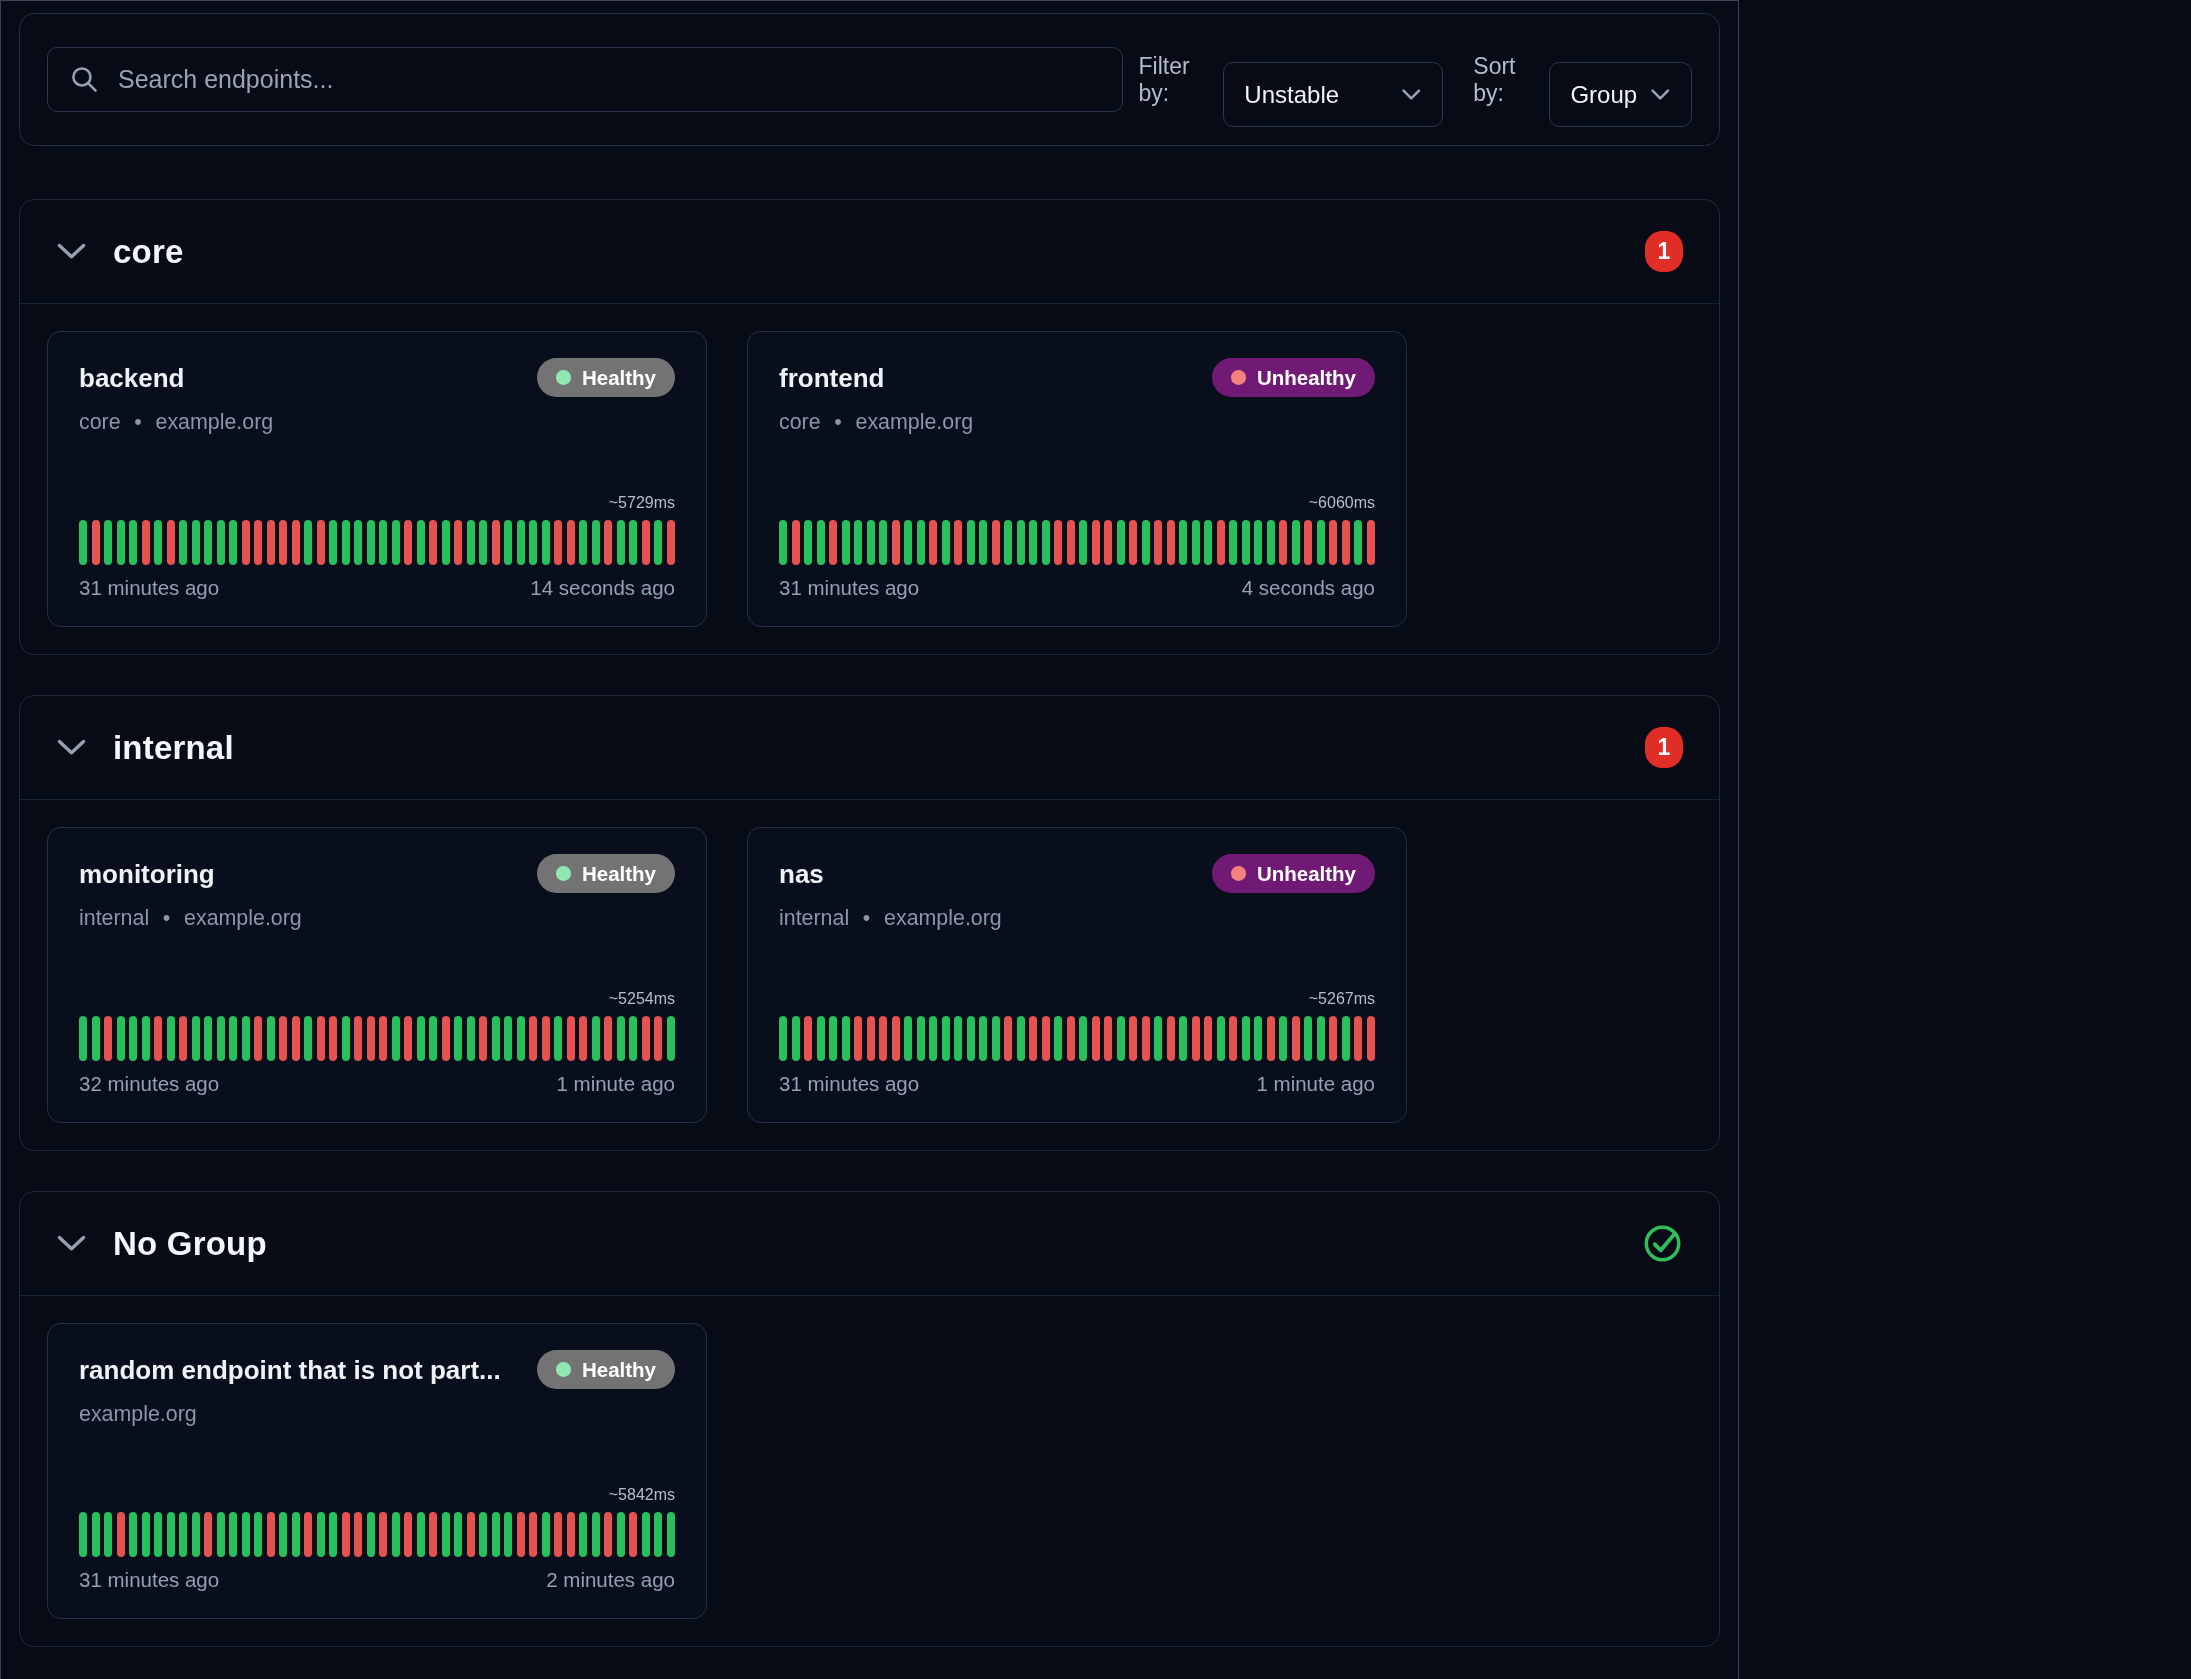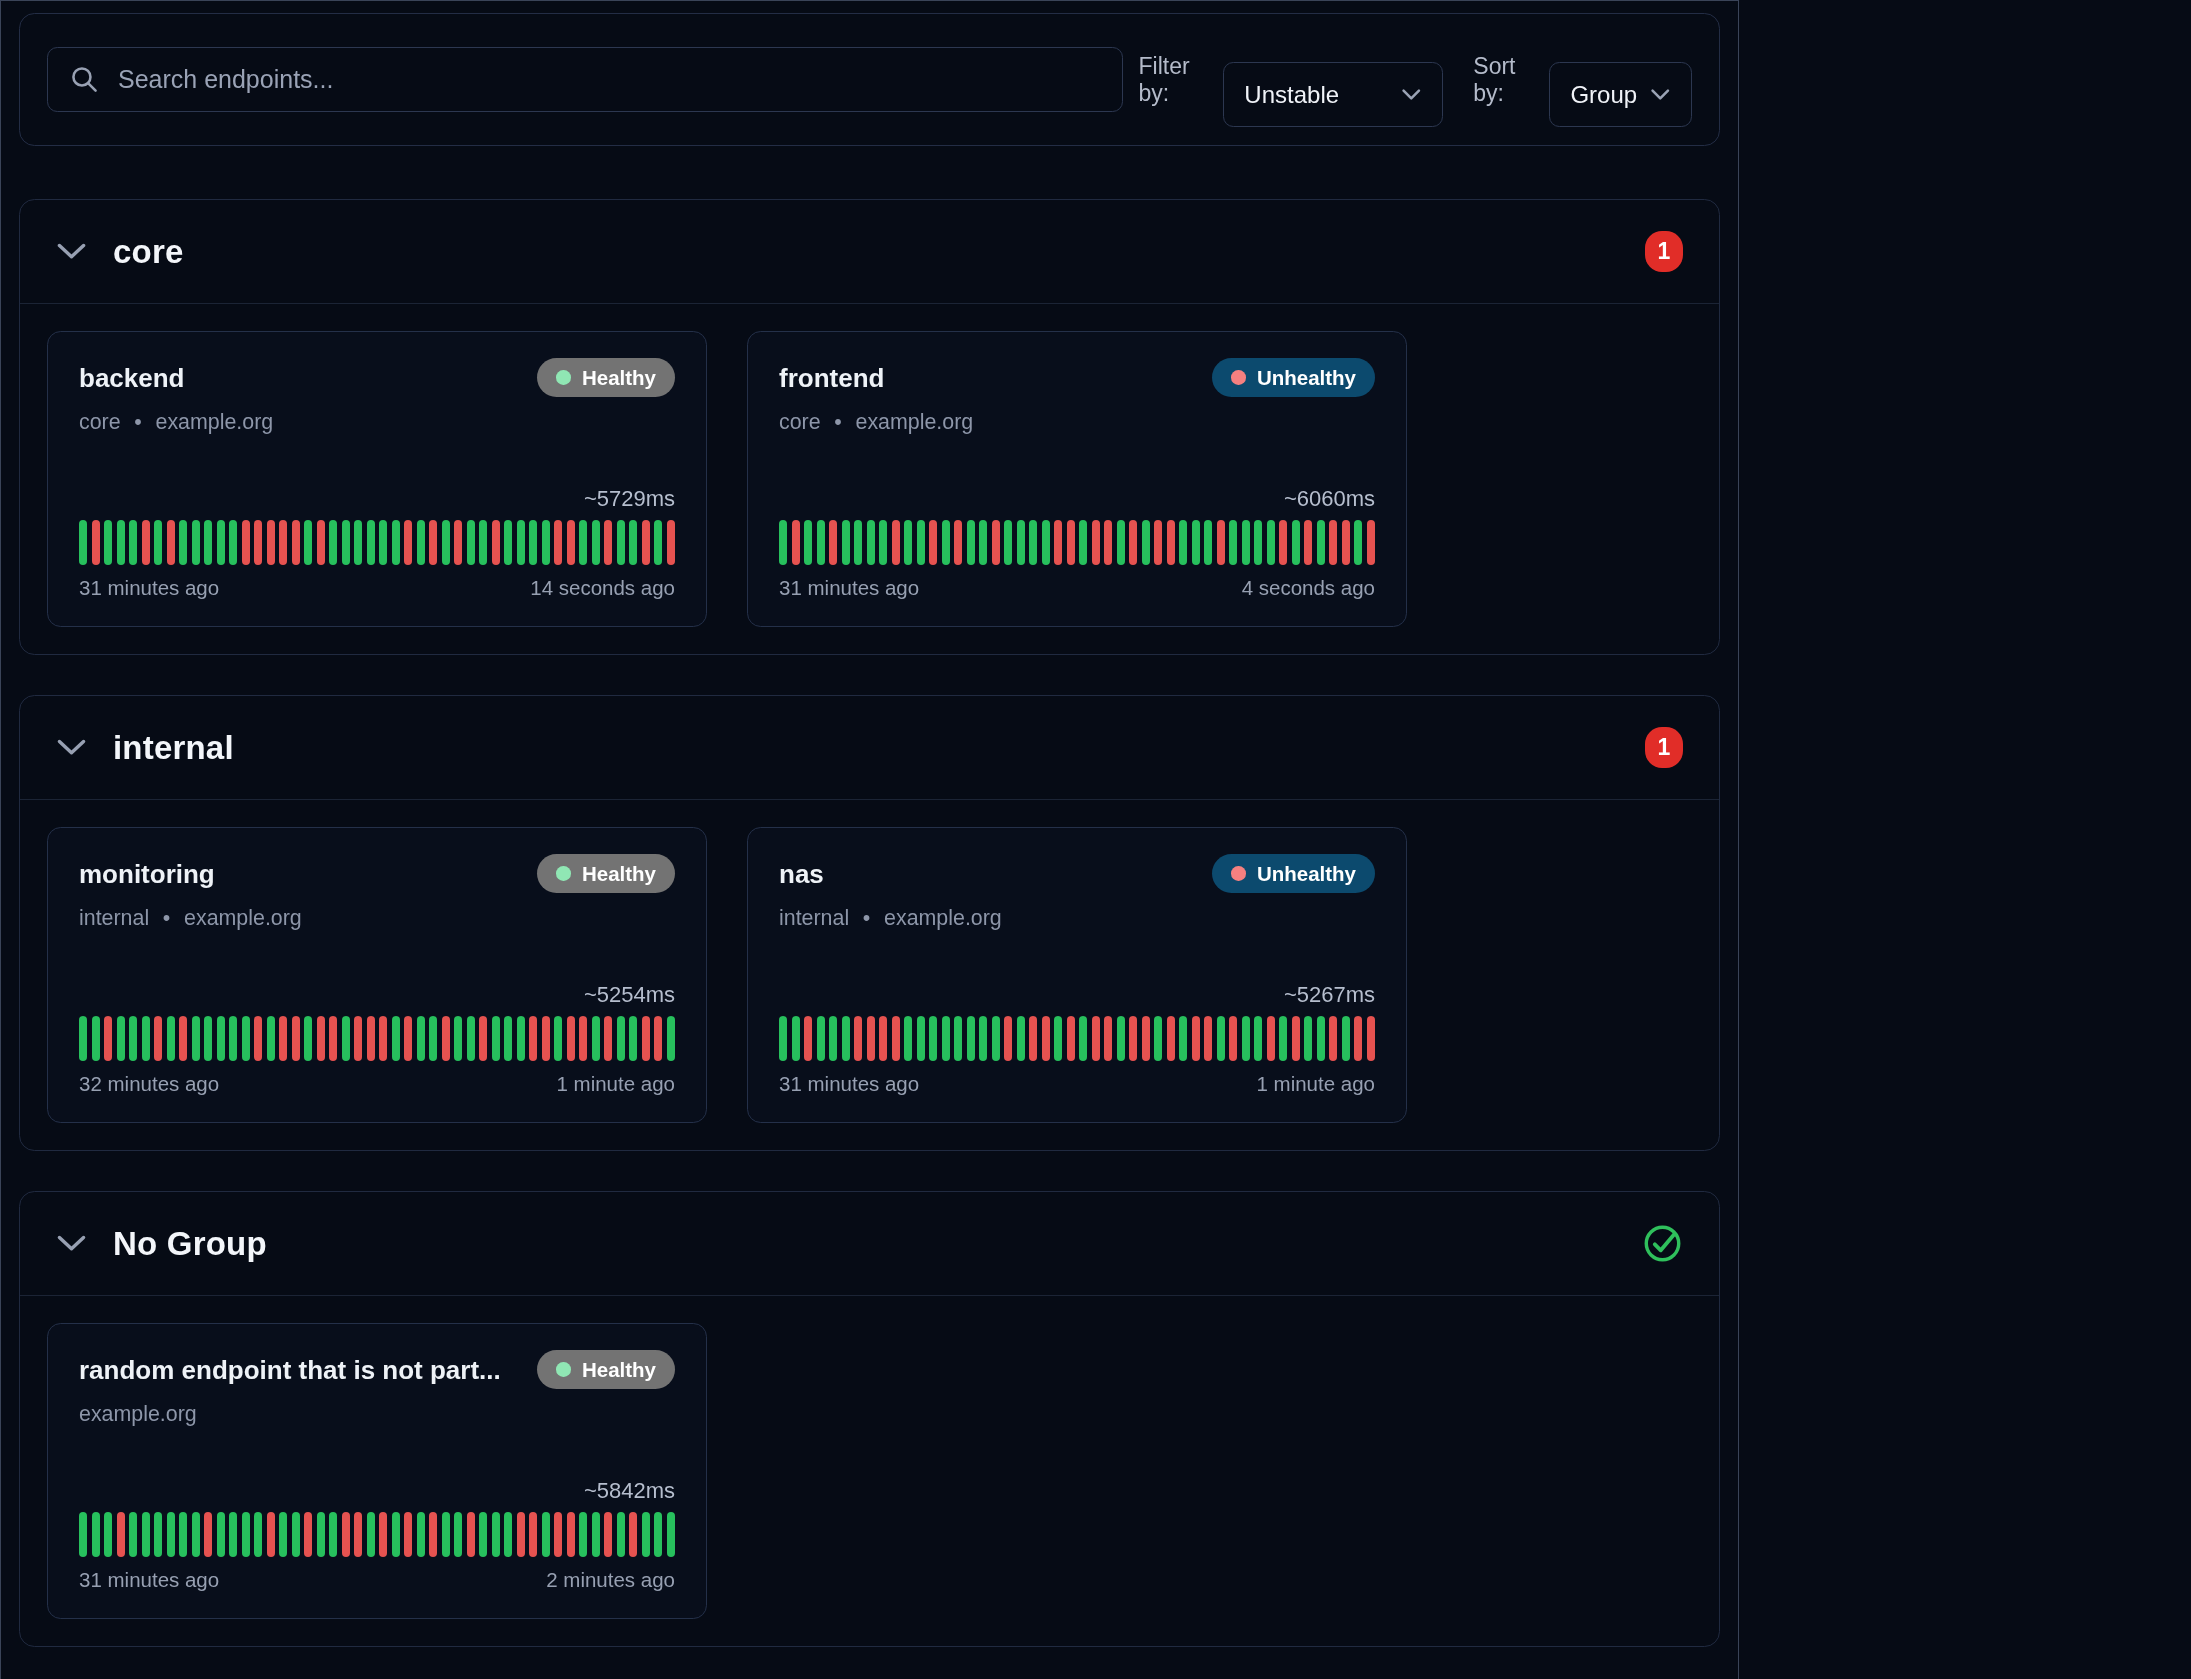--- a/index.html
+++ b/index.html
@@ -101,34 +101,34 @@
     white-space: nowrap; overflow: hidden;
   }
   .pill {
     display: flex; align-items: center; gap: 11px;
     height: 39px; padding: 0 19px;
     border-radius: 19.7px;
     font-size: 20.5px; font-weight: 700; color: #ffffff;
     flex: 0 0 auto;
   }
   .pill.healthy   { background: #737373; }
-  .pill.unhealthy { background: #0c4a6e; }
+  .pill.unhealthy { background: #701a75; }
   .pill .dot { width: 14.6px; height: 14.6px; border-radius: 50%; }
   .pill.healthy .dot   { background: #90e7b4; }
   .pill.unhealthy .dot { background: #f58080; }
   .subtitle {
     margin-top: 13px;
     font-size: 21.4px; color: #8d96a9;
     display: flex; gap: 13.7px;
   }
   .subtitle span:empty { display: none; }
   .ms {
     margin-top: auto; margin-bottom: 7.7px;
     text-align: right;
-    font-size: 22px; color: #b6bece;
+    font-size: 16px; color: #b6bece;
   }
   .bars { display: flex; gap: 4.3px; height: 45px; }
   .bars .bar { flex: 1; border-radius: 5.1px; }
   .bars .up   { background: #27c05d; }
   .bars .down { background: #e65250; }
   .times {
     display: flex; justify-content: space-between;
     margin-top: 11px;
     font-size: 20.5px; color: #97a0b2;
   }

